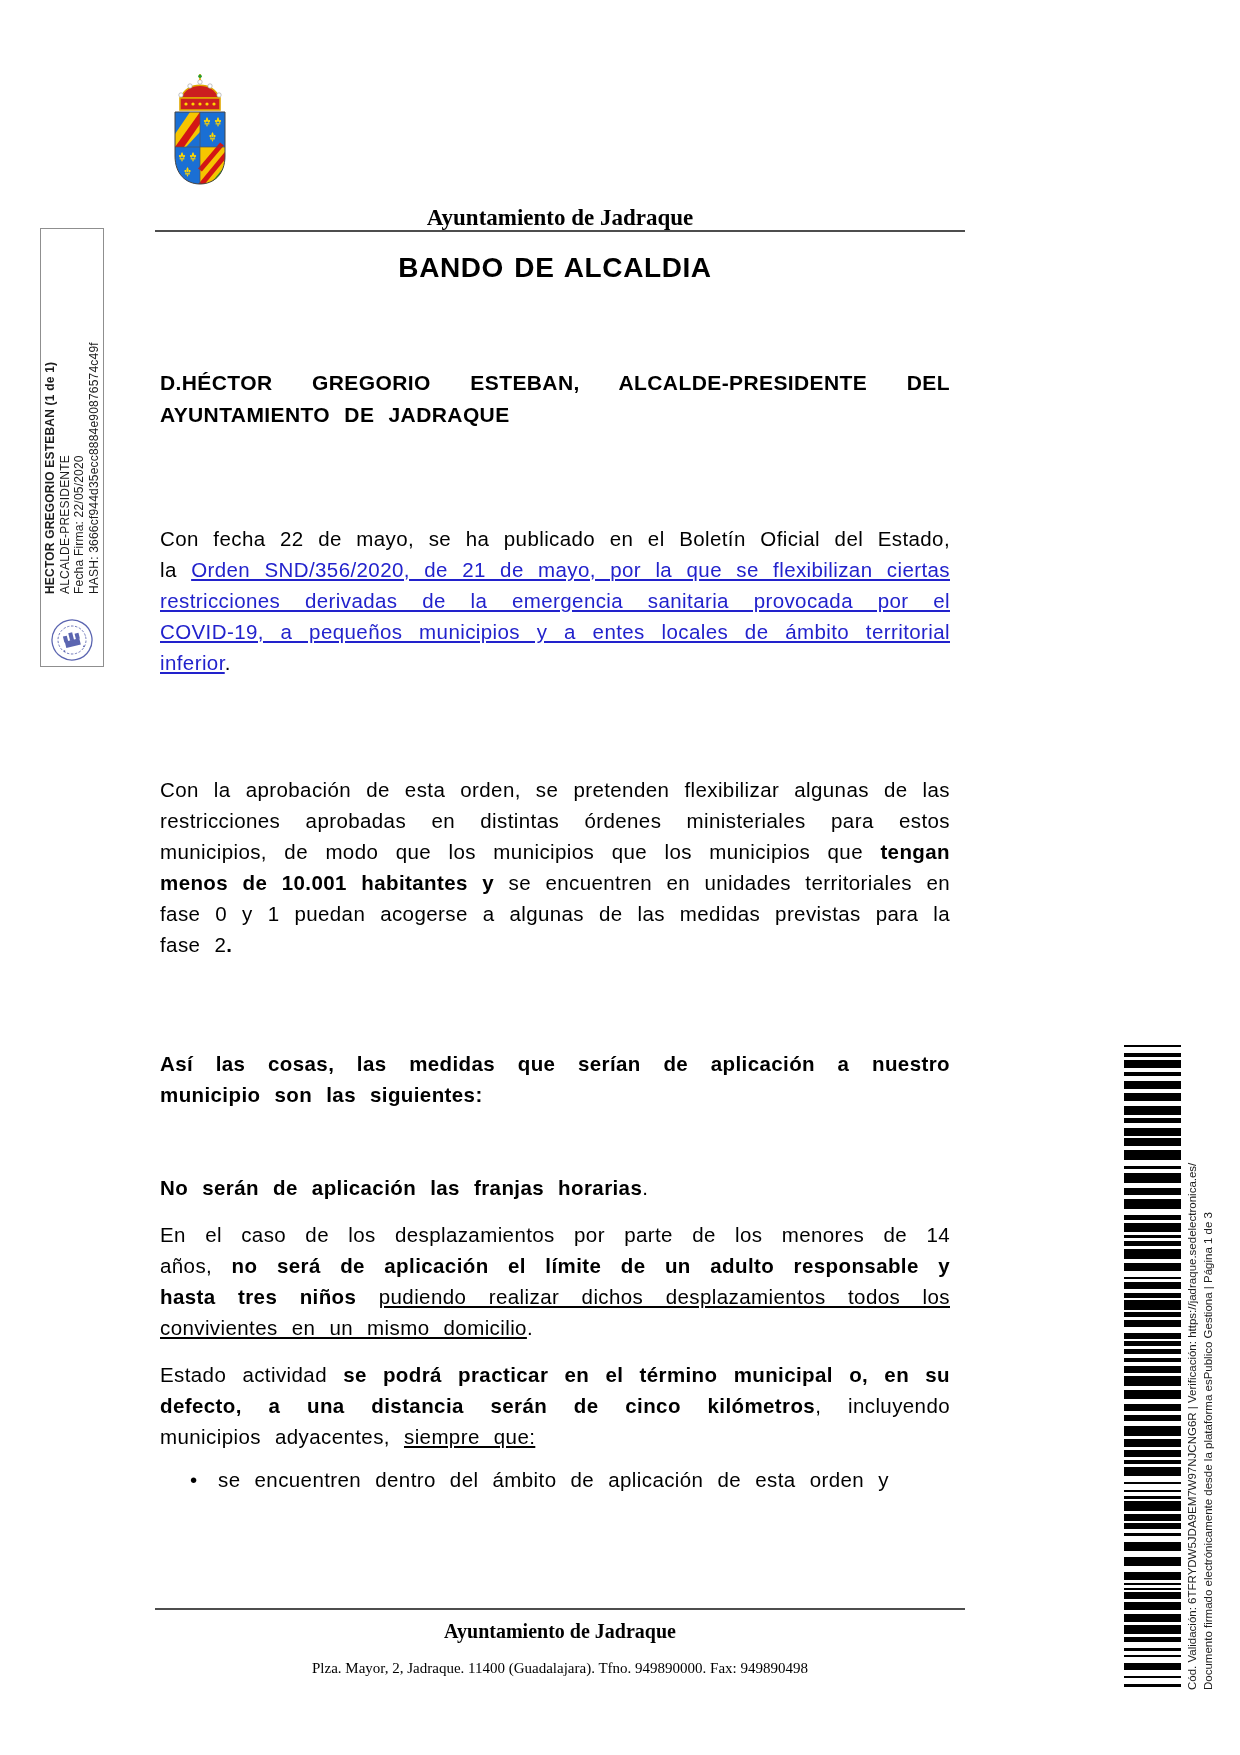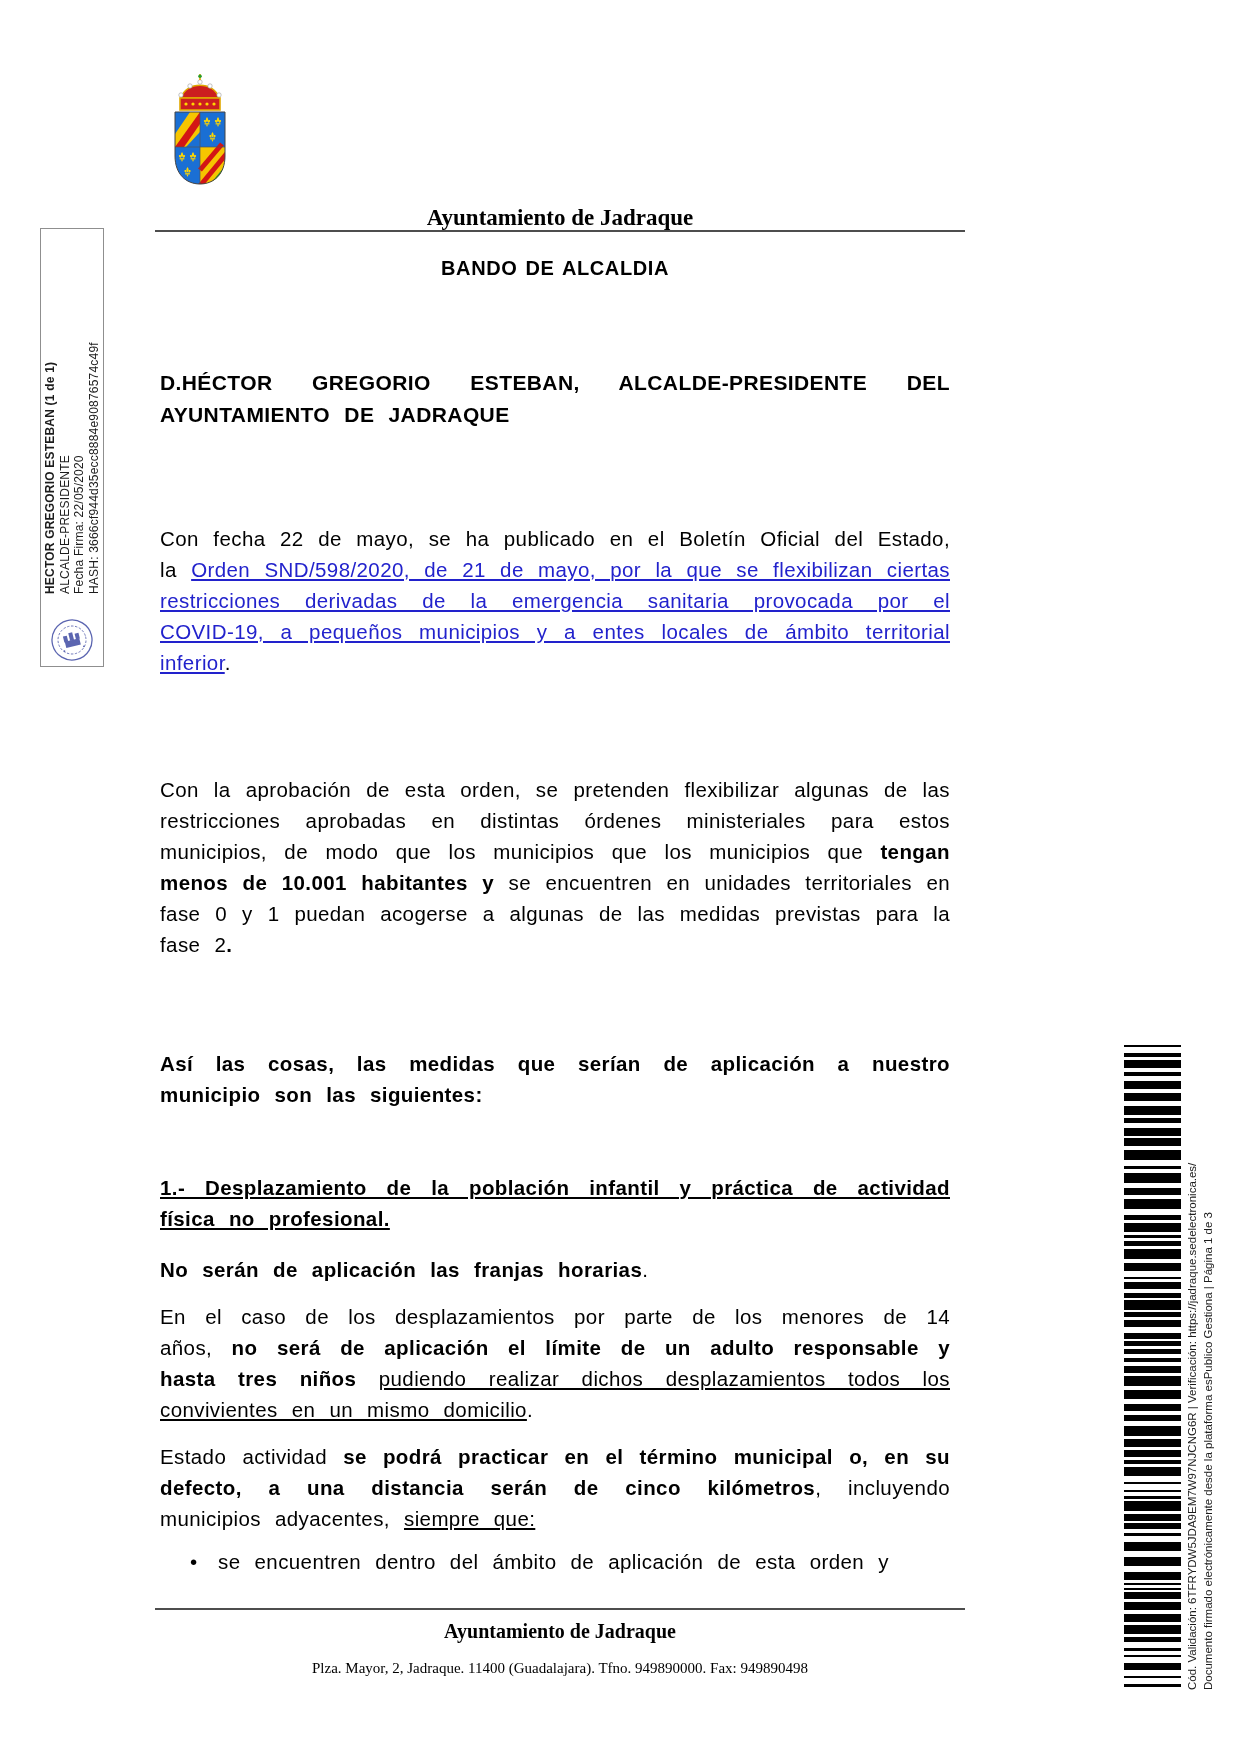--- a/index.html
+++ b/index.html
@@ -21,21 +21,21 @@
   
   .crest { position:absolute; left:170px; top:74px; width:60px; height:114px; }
   .org-title { position:absolute; left:155px; top:190px; width:810px; text-align:center;
                font-family:"Liberation Serif", serif; font-weight:bold; font-size:23px; }
   .head-rule { position:absolute; left:155px; top:230px; width:810px; height:2px; background:#4d4d4d; }
 
   
   .main { position:absolute; left:160px; top:255px; width:790px;
           font-size:20.5px; line-height:31px; text-align:justify;
           letter-spacing:0.4px; word-spacing:8px; }
-  .doc-title { text-align:center; font-weight:bold; font-size:20px; line-height:26px;
+  .doc-title { text-align:center; font-weight:bold; font-size:28px; line-height:26px;
                letter-spacing:0.6px; word-spacing:2px; margin:0 0 86px 0; }
   .salut { font-weight:bold; font-size:21px; line-height:32px; margin:18px 0 92px 0; }
   .salut-l1 { display:block; text-align:justify; text-align-last:justify; }
   .salut-l2 { display:block; }
   .p-pub   { margin:0 0 96px 0; }
   .p-aprob { margin:10px 0 88px 0; }
   .p-medidas { font-weight:bold; margin:10px 0 62px 0; }
   .sec-title { font-weight:bold; text-decoration:underline; margin:0 0 20px 0; }
   .p-franjas { margin:0 0 16px 0; }
   .p-menores { margin:0 0 16px 0; }
@@ -146,27 +146,26 @@
   </header>
 
   <main class="main">
     <h2 class="doc-title">BANDO DE ALCALDIA</h2>
 
     <p class="salut">
       <span class="salut-l1">D.HÉCTOR GREGORIO ESTEBAN, ALCALDE-PRESIDENTE DEL</span>
       <span class="salut-l2">AYUNTAMIENTO DE JADRAQUE</span>
     </p>
 
-    <p class="p-pub"><span>Con fecha 22 de mayo, se ha publicado en el Boletín Oficial del Estado, la </span><a class="doc-link">Orden SND/598/2020, de 21 de mayo, por la que se flexibilizan ciertas restricciones derivadas de la emergencia sanitaria provocada por el COVID-19, a pequeños municipios y a entes locales de ámbito territorial inferior</a><span>.</span></p>
+    <p class="p-pub"><span>Con fecha 22 de mayo, se ha publicado en el Boletín Oficial del Estado, la </span><a class="doc-link">Orden SND/356/2020, de 21 de mayo, por la que se flexibilizan ciertas restricciones derivadas de la emergencia sanitaria provocada por el COVID-19, a pequeños municipios y a entes locales de ámbito territorial inferior</a><span>.</span></p>
 
     <p class="p-aprob"><span>Con la aprobación de esta orden, se pretenden flexibilizar algunas de las restricciones aprobadas en distintas órdenes ministeriales para estos municipios, de modo que los municipios que los municipios que </span><b>tengan menos de 10.001 habitantes  y</b><span> se encuentren en unidades territoriales en fase 0 y 1 puedan acogerse a algunas de las medidas previstas para la fase 2</span><b>.</b></p>
 
     <p class="p-medidas">Así las cosas, las medidas que serían de aplicación a nuestro municipio son las siguientes:</p>
 
-    <h3 class="sec-title" style="font-size:20.5px;margin-top:0;">1.- Desplazamiento de la población infantil y práctica de actividad física no profesional.</h3>
 
     <p class="p-franjas"><b>No serán de aplicación las franjas horarias</b><span>.</span></p>
 
     <p class="p-menores"><span>En el caso de los desplazamientos por parte de los menores de 14 años, </span><b>no será de aplicación el límite de un adulto responsable y hasta tres niños </b><span class="ul">pudiendo realizar dichos desplazamientos todos los convivientes en un mismo domicilio</span><span>.</span></p>
 
     <p class="p-activ"><span>Estado actividad </span><b>se podrá practicar en el término municipal o, en su defecto, a una distancia serán de cinco kilómetros</b><span>, incluyendo municipios adyacentes, </span><span class="ul">siempre que:</span></p>
 
     <p class="bullet-row">
       <span class="bullet-marker">•</span>
       <span>se encuentren dentro del ámbito de aplicación de esta orden y</span>

